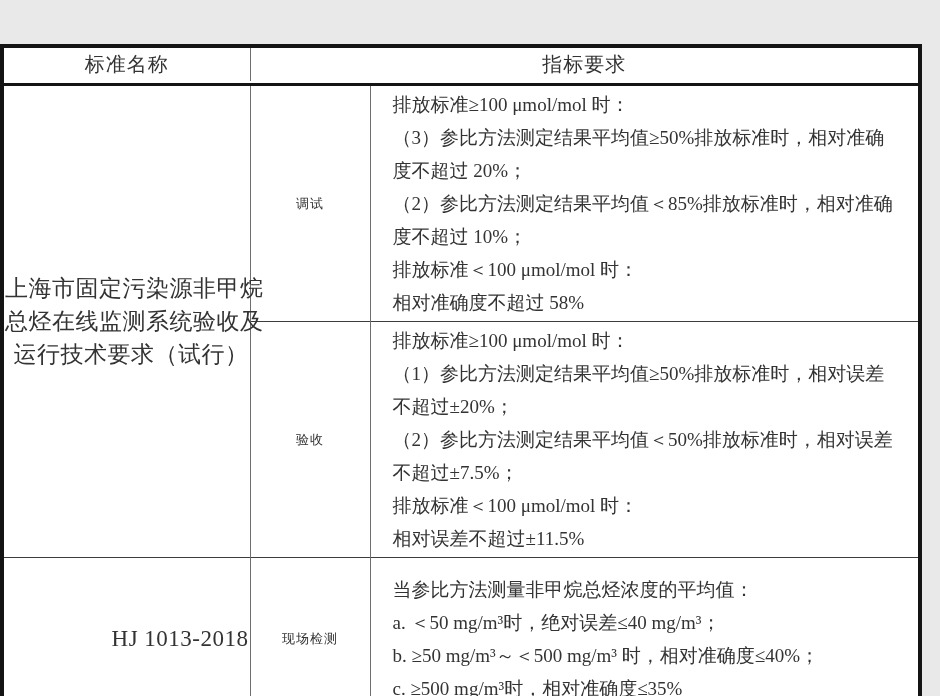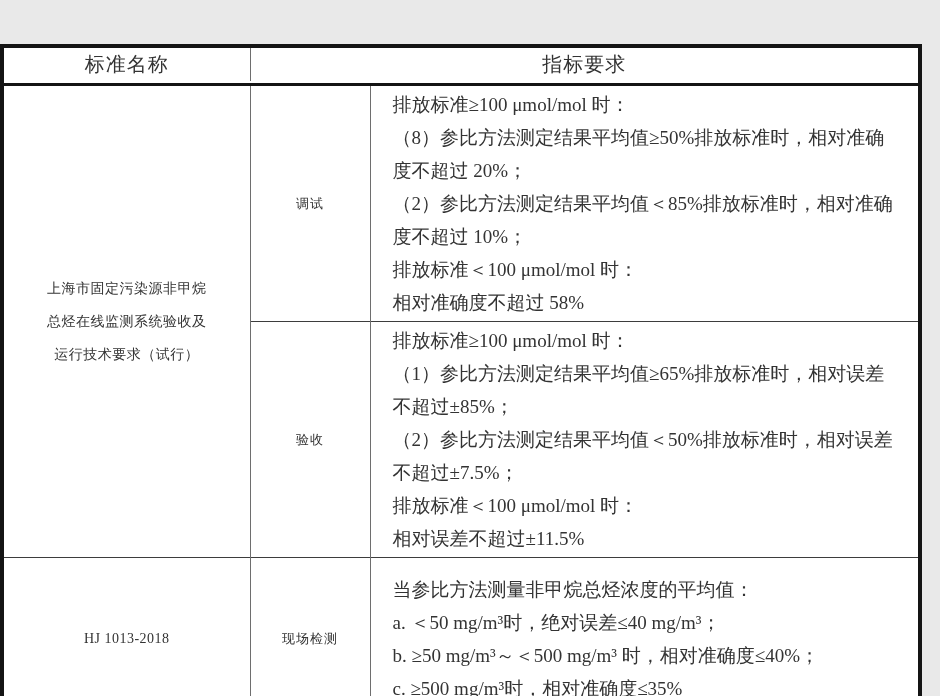--- a/index.html
+++ b/index.html
@@ -47,22 +47,22 @@
     background: var(--table-border, #141414);
     border-top: 2px solid var(--cell-bg, #ffffff);
   }
   
   tr.r1 { height: 230px; }
   tr.r2 { height: 234px; }
   tr.r3 { height: 164px; }
   tr.r2 td { border-top: 1px solid var(--row-line, #3d3d3d); }
   tr.r3 td { border-top: 1px solid var(--row-line, #3d3d3d); font-family: Liberation Serif, serif; }
   td.name-cell {
-    text-align: center;
-    font-size: 14px;
+    text-align: right;
+    font-size: 23px;
     line-height: 33px;
     border-right: 1px solid var(--grid-line, #6e6e6e);
     letter-spacing: 0.5px;
   }
   td.stage-cell {
     text-align: center;
     font-size: 13px;
     border-right: 1px solid var(--grid-line, #6e6e6e);
     letter-spacing: 1px;
   }
@@ -96,34 +96,34 @@
       </tr>
       <tr class="r1">
         <td class="name-cell" rowspan="2">
           <div class="name-line">上海市固定污染源非甲烷</div>
           <div class="name-line">总烃在线监测系统验收及</div>
           <div class="name-line">运行技术要求（试行）</div>
         </td>
         <td class="stage-cell">调试</td>
         <td class="req-cell">
           <div class="req-line">排放标准≥100  μmol/mol 时：</div>
-          <div class="req-line">（8）参比方法测定结果平均值≥50%排放标准时，相对准确</div>
+          <div class="req-line">（3）参比方法测定结果平均值≥50%排放标准时，相对准确</div>
           <div class="req-line">度不超过 20%；</div>
           <div class="req-line">（2）参比方法测定结果平均值＜85%排放标准时，相对准确</div>
           <div class="req-line">度不超过 10%；</div>
           <div class="req-line">排放标准＜100  μmol/mol 时：</div>
           <div class="req-line">相对准确度不超过 58%</div>
         </td>
       </tr>
       <tr class="r2">
         <td class="stage-cell">验收</td>
         <td class="req-cell">
           <div class="req-line">排放标准≥100 μmol/mol 时：</div>
-          <div class="req-line">（1）参比方法测定结果平均值≥65%排放标准时，相对误差</div>
-          <div class="req-line">不超过±85%；</div>
+          <div class="req-line">（1）参比方法测定结果平均值≥50%排放标准时，相对误差</div>
+          <div class="req-line">不超过±20%；</div>
           <div class="req-line">（2）参比方法测定结果平均值＜50%排放标准时，相对误差</div>
           <div class="req-line">不超过±7.5%；</div>
           <div class="req-line">排放标准＜100 μmol/mol 时：</div>
           <div class="req-line">相对误差不超过±11.5%</div>
         </td>
       </tr>
       <tr class="r3">
         <td class="name-cell">HJ  1013-2018</td>
         <td class="stage-cell">现场检测</td>
         <td class="req-cell">

